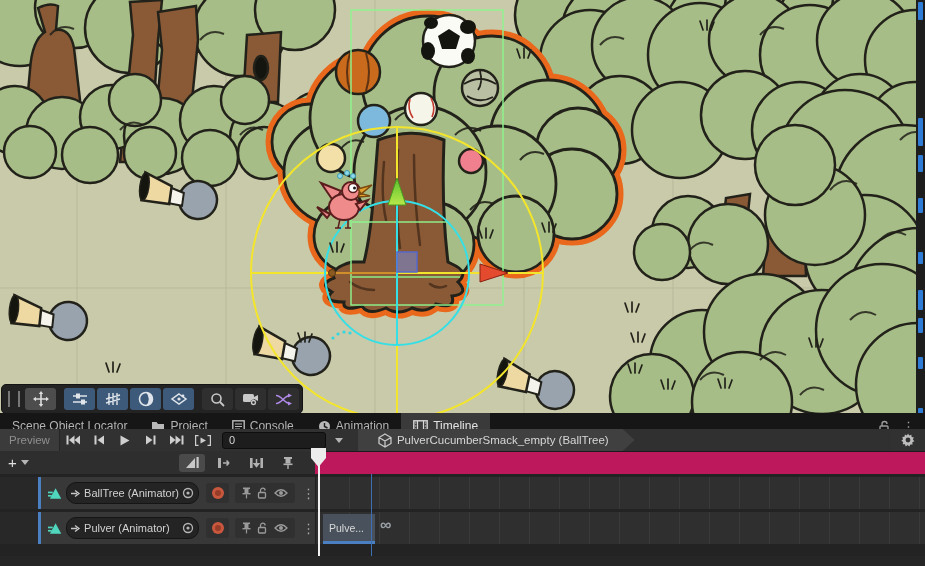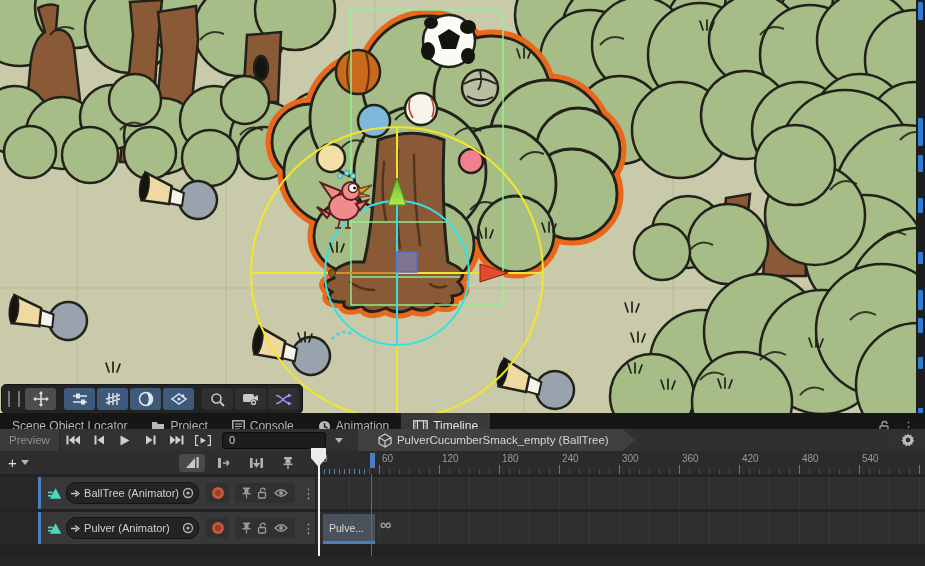--- a/index.html
+++ b/index.html
@@ -519,34 +519,20 @@
           <svg class="ic" width="12" height="13" viewBox="0 0 12 13">
             <rect x="2" y="1" width="8" height="2" fill="#b0b0b0"></rect>
               <rect x="3.5" y="3" width="5" height="4.5" fill="#b0b0b0"></rect>
             <rect x="1.5" y="7.5" width="9" height="1.6" fill="#b0b0b0"></rect>
               <rect x="5.3" y="9" width="1.4" height="4" fill="#b0b0b0"></rect>
           </svg>
         </div>
       </div>
     </div>
 
-    <div class="ruler">
-      <span class="bluetick"></span>
-      <span class="endmark"></span>
-      <span class="rl" style="left:6px">0</span>
-      <span class="rl" style="left:66px">60</span>
-      <span class="rl" style="left:126px">120</span>
-      <span class="rl" style="left:186px">180</span>
-      <span class="rl" style="left:246px">240</span>
-      <span class="rl" style="left:306px">300</span>
-      <span class="rl" style="left:366px">360</span>
-      <span class="rl" style="left:426px">420</span>
-      <span class="rl" style="left:486px">480</span>
-      <span class="rl" style="left:546px">540</span>
-    </div>
 
     <div class="trackzone">
 
       <div class="trow" style="top:3px">
         <div class="gutter"></div>
         <div class="thead">
           <div class="tband"></div>
           <svg class="ic" width="15" height="13" viewBox="0 0 15 13">
             <path d="M8,1 L14,12 L2,12 Z" fill="#4fd6bc"></path>
             <rect x="0" y="4.5" width="5" height="1.8" fill="#4fd6bc"></rect>

